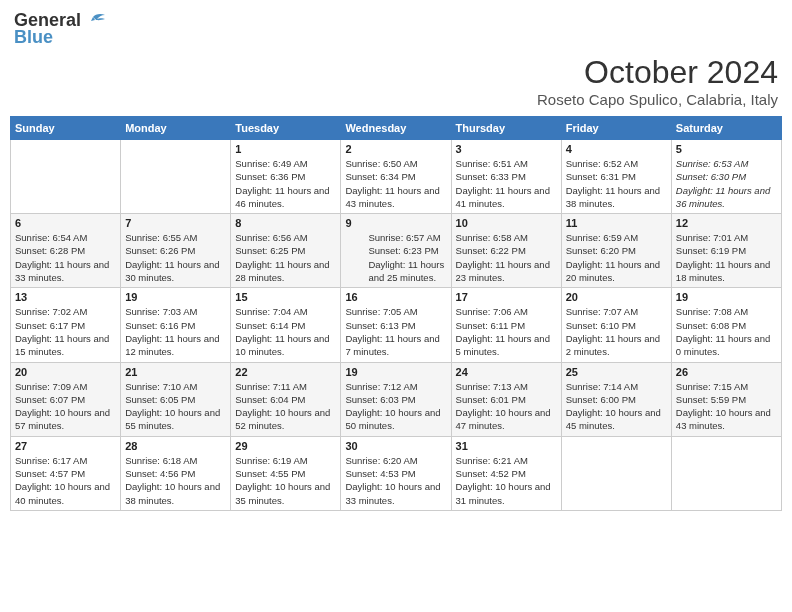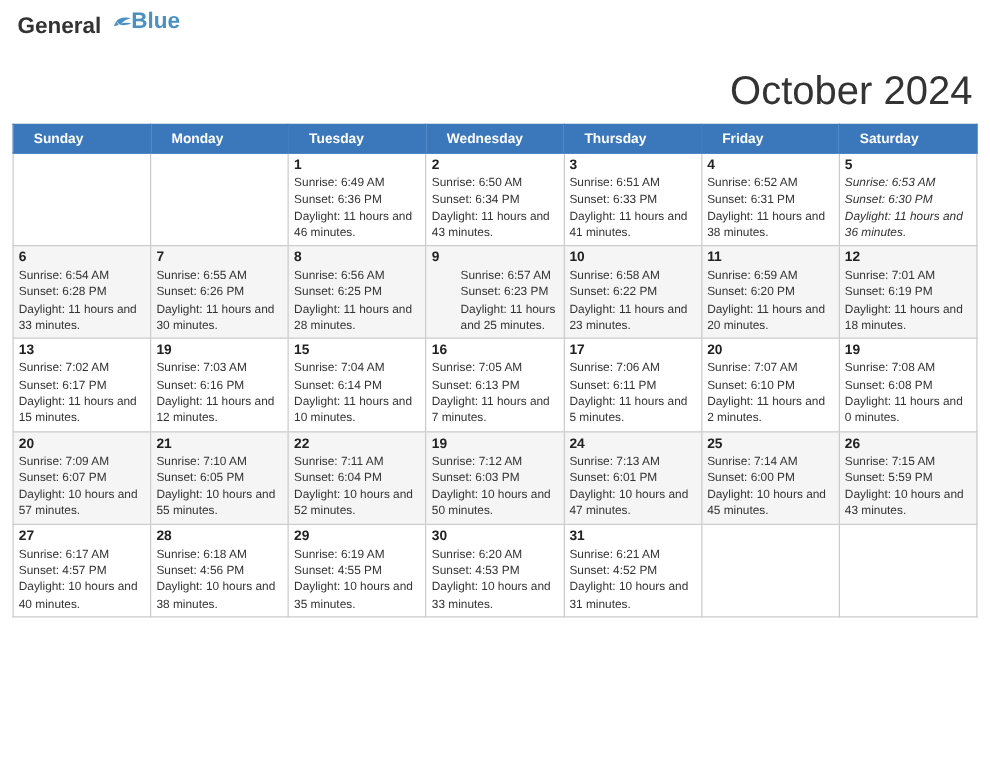--- a/index.html
+++ b/index.html
@@ -12,20 +12,21 @@
     }
     .header {
       display: flex;
       justify-content: space-between;
       align-items: flex-start;
       margin-bottom: 8px;
       padding: 0 4px;
     }
     .logo {
       display: flex;
+      flex-direction: column;
       align-items: flex-start;
     }
     .title-block {
       text-align: right;
       margin-top: 44px;
     }
     .month-title {
       font-size: 32px;
       font-weight: normal;
       color: #333;
@@ -36,21 +37,21 @@
     }
     .calendar {
       width: 100%;
       border-collapse: collapse;
       font-size: 10px;
     }
     .calendar th {
       background-color: #3a78bb;
       color: #fff;
       text-align: left;
-      padding: 5px 16px;
+      padding: 5px 4px;
       font-size: 11px;
       font-weight: bold;
       border: 1px solid #3a78bb;
     }
     .calendar td {
       border: 1px solid #ccc;
       vertical-align: top;
       padding: 3px 4px;
       width: 110px;
       min-height: 75px;
@@ -88,20 +89,21 @@
       <span style="font-size:18px;font-weight:bold;color:#333;">General</span>
       <svg width="22" height="16" viewBox="0 0 22 16">
         <path d="M10 4 C12 1, 18 0, 22 2 C18 2, 16 4, 14 6 C16 5, 20 5, 22 6 C18 7, 14 8, 12 6 Z" fill="#4a90c4"></path>
         <path d="M10 4 L8 8 L12 7 Z" fill="#4a90c4"></path>
       </svg>
     </div>
     <span style="font-size:18px;font-weight:bold;color:#4a90c4;margin-top:-4px;">Blue</span>
   </div>
   <div class="title-block">
     <div class="month-title">October 2024</div>
+    <div class="location-title">Roseto Capo Spulico, Calabria, Italy</div>
   </div>
 </div>
 
 <table class="calendar">
   <thead>
     <tr>
     <th>Sunday</th>
         <th>Monday</th>
         <th>Tuesday</th>
         <th>Wednesday</th>

